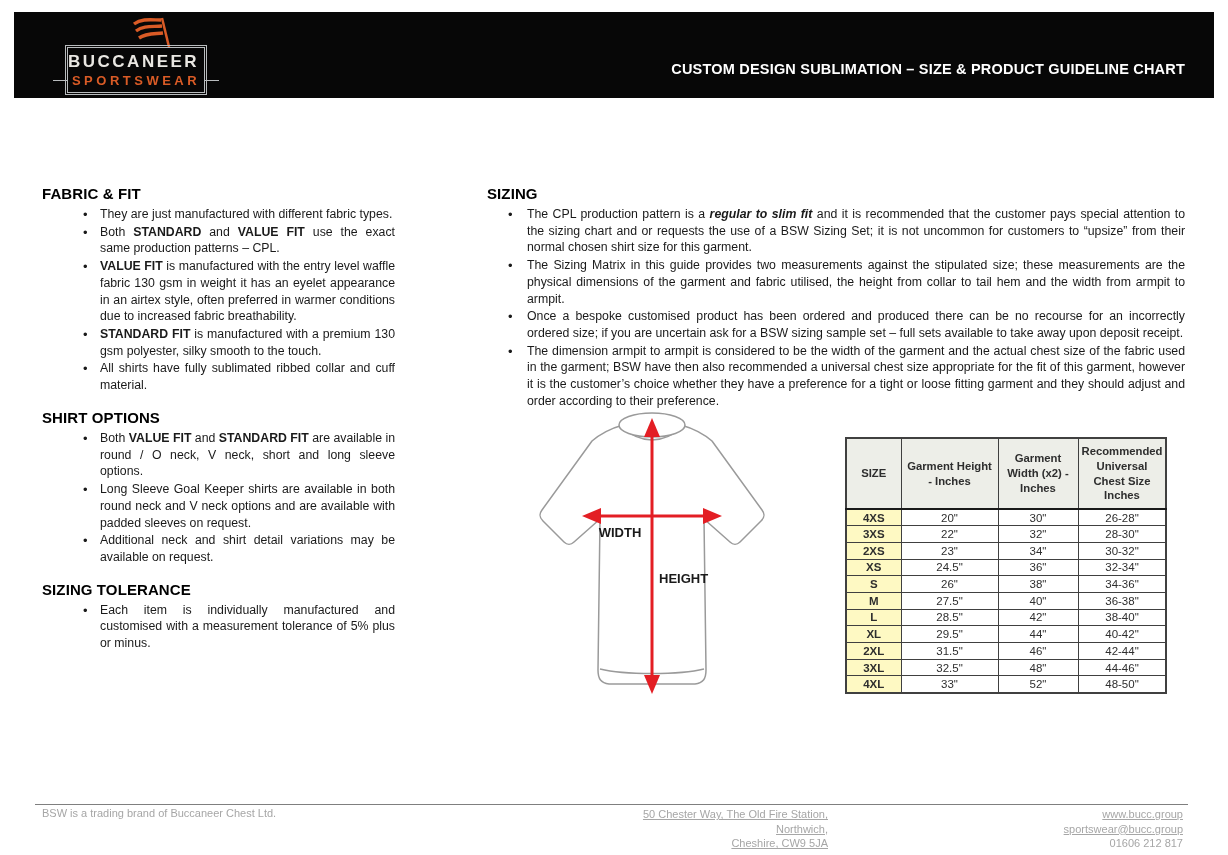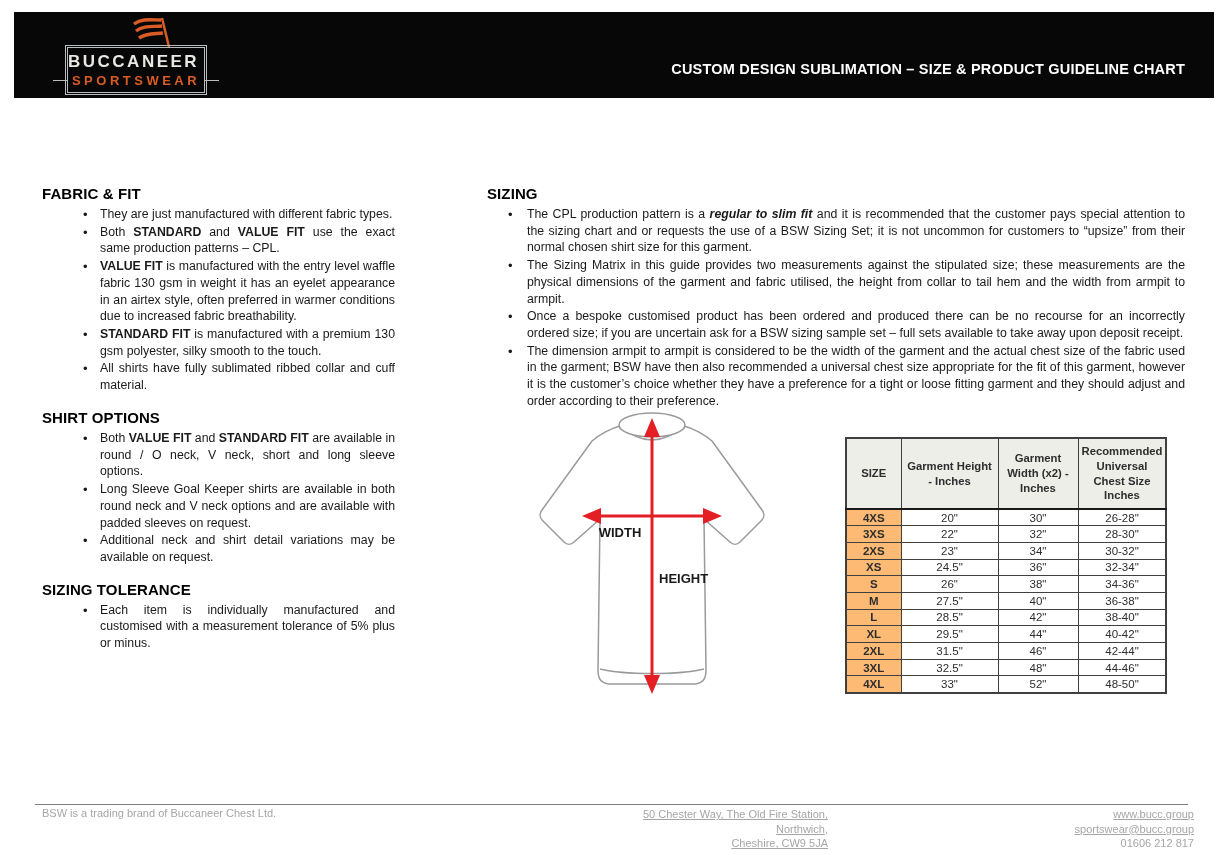--- a/index.html
+++ b/index.html
@@ -43,30 +43,30 @@
   
   .diagram { position:absolute; left:512px; top:408px; }
 
   
   .size-table { position:absolute; left:845px; top:437px; border-collapse:collapse;
                 table-layout:fixed; }
   .size-table th, .size-table td { border:1px solid #404040; text-align:center; vertical-align:middle; }
   .size-table thead th { background:#edeee8; font-size:11.3px; font-weight:bold; color:#2e2e2e;
                          height:71px; padding:2px 3px; line-height:1.3; border-bottom:2px solid #1a1a1a; }
   .size-table td { font-size:11.5px; height:16.7px; padding:0 2px; color:#2e2e2e; }
-  .size-table td.size-col { background:#fdba74; font-weight:bold; }
+  .size-table td.size-col { background:#fef9c3; font-weight:bold; }
   .size-table { border:2px solid #404040; }
 
   
   .footer-rule { position:absolute; left:35px; top:804px; width:1153px; height:0;
                  border-top:1px solid #7f7f7f; }
   .footer { position:absolute; left:0; top:807px; width:1228px; font-size:11px; color:#a6a6a6; }
   .footer-left { position:absolute; left:42px; top:0; }
   .footer-center { position:absolute; left:400px; top:0; width:428px; text-align:right; line-height:14.5px;text-decoration:underline; }
-  .footer-right { position:absolute; right:34px; top:0; text-align:right; line-height:14.5px; }
+  .footer-right { position:absolute; right:45px; top:0; text-align:right; line-height:14.5px; }
   .footer-right a { color:#a6a6a6; text-decoration:underline; display:block; }
 </style>
 </head>
 <body>
 
 <div class="page">
 
   <div class="header-bar">
     <div class="logo-wrap">
       <svg class="logo-flag" width="46" height="34" viewBox="0 0 46 34">

